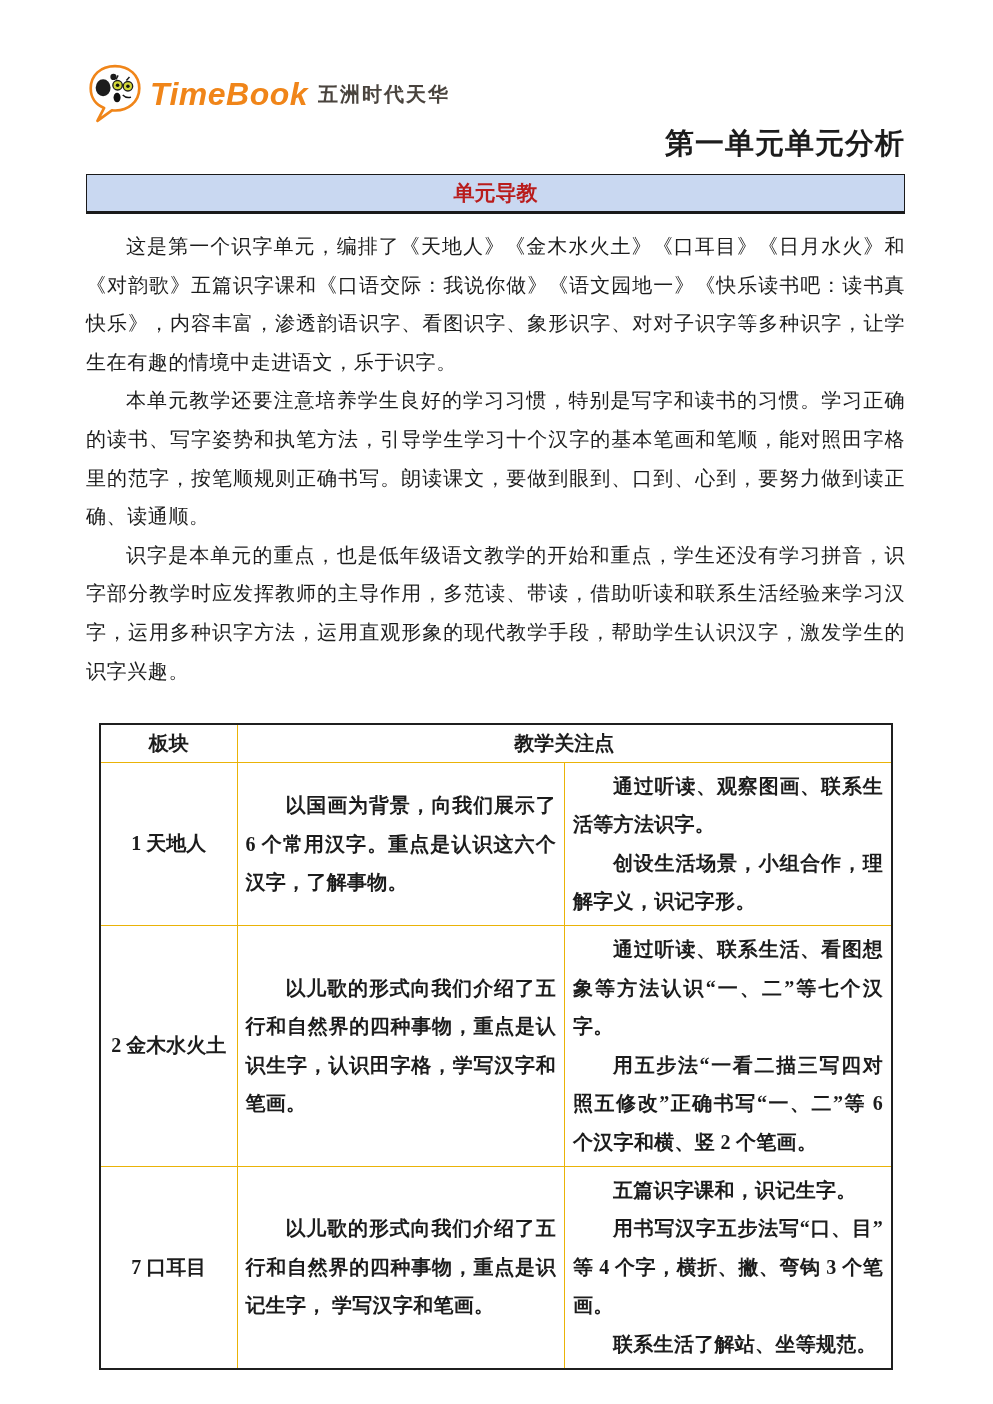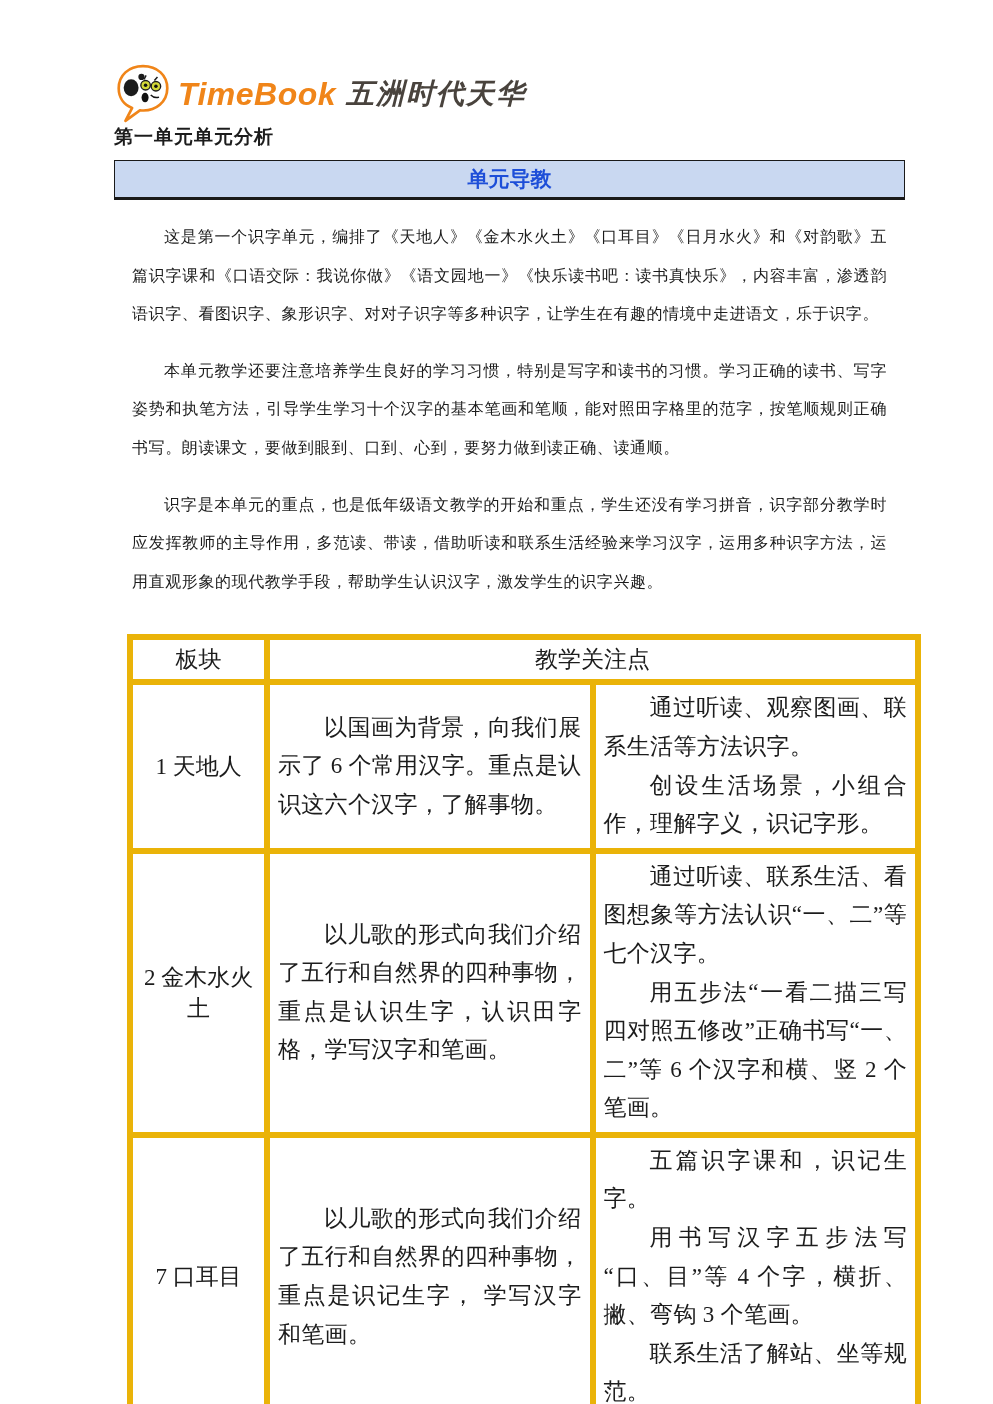--- a/index.html
+++ b/index.html
@@ -1,79 +1,79 @@
 <!DOCTYPE html>
 <html lang="zh"><head>
 <meta charset="utf-8">
 <style>
   html,body { margin:0; padding:0; background:#ffffff; }
   .page {
     position:relative;
     width:993px; height:1404px;
     background:#ffffff;
     box-sizing:border-box;
-    padding:60px 88px 0 114px;
+    padding:60px 88px 0 86px;
     font-family:"Liberation Serif","DejaVu Serif",serif;
     color:#1c1c1c;
     overflow:hidden;
   }
   
   .logo-row { display:flex; align-items:center; height:68px; }
   .logo-bubble { flex:0 0 auto; margin-right:6px; }
   .brand-name {
     font-family:"Liberation Sans","DejaVu Sans",sans-serif;
     font-weight:bold; font-style:italic;
     font-size:32px; color:#f08519; letter-spacing:0.5px;
   }
   .brand-tagline {
     font-family:"Liberation Sans","DejaVu Sans",sans-serif;
-    font-weight:bold; font-size:28px; color:#49433d;
-    margin-left:10px; letter-spacing:2px;font-style:italic;
+    font-weight:bold; font-size:20px; color:#49433d;
+    margin-left:10px; letter-spacing:2px;
   }
   
   .doc-title {
     margin:-4px 0 0 0;
-    text-align:left;
-    font-size:19px; font-weight:bold;
+    text-align:right;
+    font-size:29px; font-weight:bold;
     letter-spacing:1px;
   }
   
   .section-bar {
     margin-top:10px;
     height:36px; line-height:36px;
     background:#c9d8f1;
     border:1px solid #1a1a1a;
     border-bottom:3px solid #1a1a1a;
     text-align:center;
     font-family:"Liberation Sans","DejaVu Sans",sans-serif;
-    font-weight:bold; font-size:21px; color:#1d4ed8;
+    font-weight:bold; font-size:21px; color:#b91c1c;
   }
   
   .body-text { margin-top:13px; }
   .body-text p {
-    margin:18px;
-    font-size:16px;
+    margin:0;
+    font-size:20px;
     line-height:38.6px;
     text-align:justify;
     text-justify:inter-ideograph;
     text-indent:2em;
     letter-spacing:0.6px;
   }
   
   table.unit-table {
     margin:33px 0 0 13px;
     border-collapse:collapse;
     table-layout:fixed;
     width:794px;
     border:2px solid #1f1f1f;
   }
   table.unit-table th, table.unit-table td {
-    border:6px solid #eab308;
-    font-size:23px;
-    font-weight:normal;
+    border:1px solid #eab308;
+    font-size:20px;
+    font-weight:bold;
     padding:4px 8px;
     box-sizing:border-box;
   }
   th.col-module, td.cell-module { width:137px; text-align:center; vertical-align:middle; }
   th.col-focus { height:38px; }
   td.cell-desc { width:270px; vertical-align:middle;margin-left:18px; }
   td.cell-focus { width:387px; vertical-align:middle; }
   td.cell-desc p, td.cell-focus p {
     margin:0;
     line-height:38.6px;

